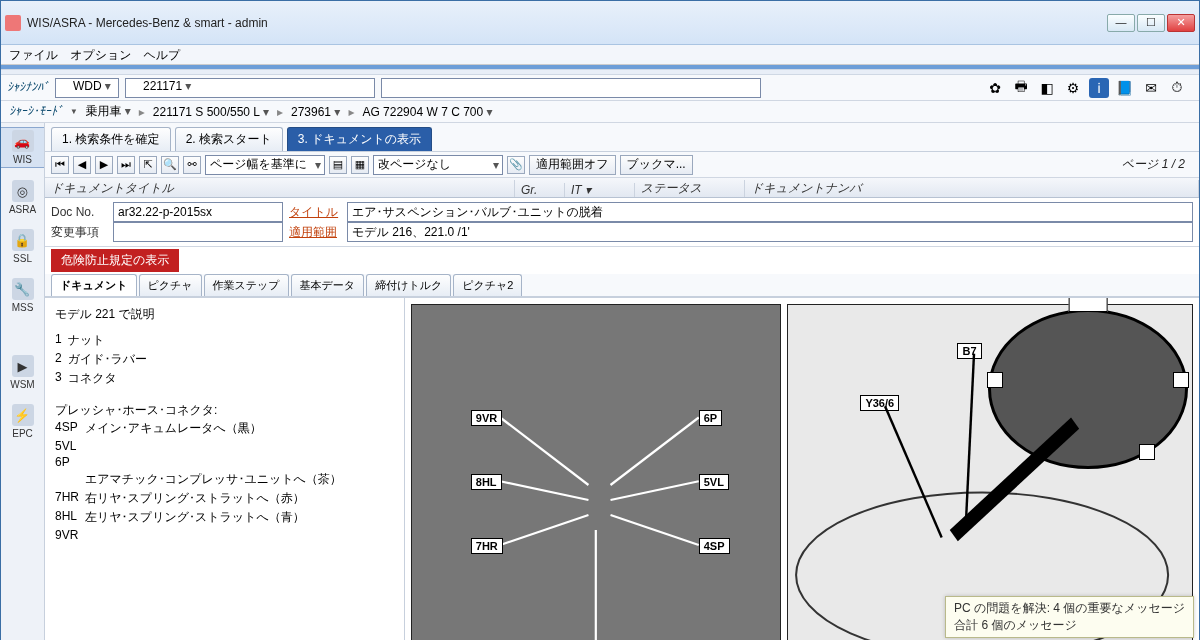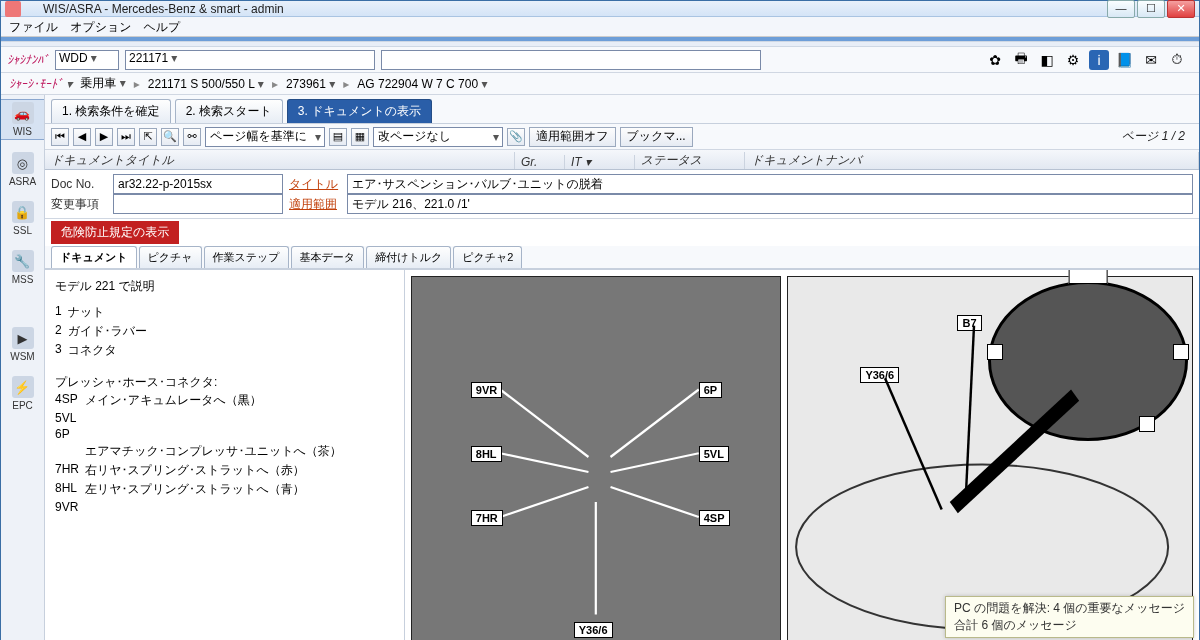--- a/index.html
+++ b/index.html
@@ -1,30 +1,30 @@
 <!DOCTYPE html>
 <html><head>
 <meta charset="utf-8">
 <style>
 * { box-sizing: border-box; margin: 0; padding: 0; font-family: "MS PGothic", "Meiryo", sans-serif; font-size: 12px; }
 body { background: #fff; overflow: hidden; }
 .win { border: 1px solid #3a6ea5; }
-.title-bar { height: 16px; background: linear-gradient(#e8f0fa,#d4e4f7); border-bottom:1px solid #a9c4e2; display:flex; align-items:center; padding:0 4px; color:#222;gap:16px; }
+.title-bar { height: 44px; background: linear-gradient(#e8f0fa,#d4e4f7); border-bottom:1px solid #a9c4e2; display:flex; align-items:center; padding:0 4px; color:#222; }
 .title-bar .icon { width:16px;height:16px;margin-right:6px;background:#e77;border-radius:2px; }
 .title-bar .spacer { flex:1; }
 .win-btns { display:flex; gap:2px; }
 .win-btn { width:28px;height:18px;border:1px solid #8aa;background:linear-gradient(#fafeff,#d8e8f5);font-size:11px;line-height:14px;text-align:center;border-radius:2px;cursor:pointer;}
 .win-btn.close{background:linear-gradient(#f5a0a0,#e04040);color:#fff;border-color:#b33;}
 .menu-bar { height:20px; display:flex; gap:12px; padding:2px 8px; background:#f3f6fb; border-bottom:1px solid #ccc;}
 .menu-bar span{cursor:pointer;}
 .blue-band{height:4px;background:#6d9ed8;}
 .sep-band{height:6px;background:#e8eef7;border-top:1px solid #cfd8e4;border-bottom:1px solid #cfd8e4;}
 .toolbar1{height:26px;display:flex;align-items:center;gap:6px;padding:2px 6px;background:#f7f9fc;border-bottom:1px solid #d0d7e2;}
-.lbl{font-style:italic;color:#be185d;}
-.select,.stext{border:1px solid #7a8aa8;background:#fff;height:20px;padding:0 3px;}
+.lbl{font-style:italic;color:#0c4a6e;font-family:Liberation Mono, monospace;}
+.select,.stext{border:1px solid #7a8aa8;background:#fff;height:20px;padding:0 17px;}
 .select{min-width:60px;}
 .stext{flex:0 0 auto;}
 .drop::after{content:"▾";padding-left:3px;color:#555;}
 .tb-icons{margin-left:auto;display:flex;gap:6px;padding-right:6px;}
 .tbicon{width:20px;height:20px;border:1px solid transparent;display:flex;align-items:center;justify-content:center;font-size:14px;cursor:pointer;}
 .crumbs{height:22px;display:flex;align-items:center;gap:8px;padding:2px 8px;background:#f7f9fc;border-bottom:1px solid #d0d7e2;}
 .crumb-sep{color:#888;}
 .crumb-drop::after{content:" ▾";color:#555;}
 .work{display:flex;height:564px;}
 .sidebar{width:44px;background:#eef2f8;border-right:1px solid #c7d0dd;display:flex;flex-direction:column;align-items:center;padding-top:4px;gap:10px;}

